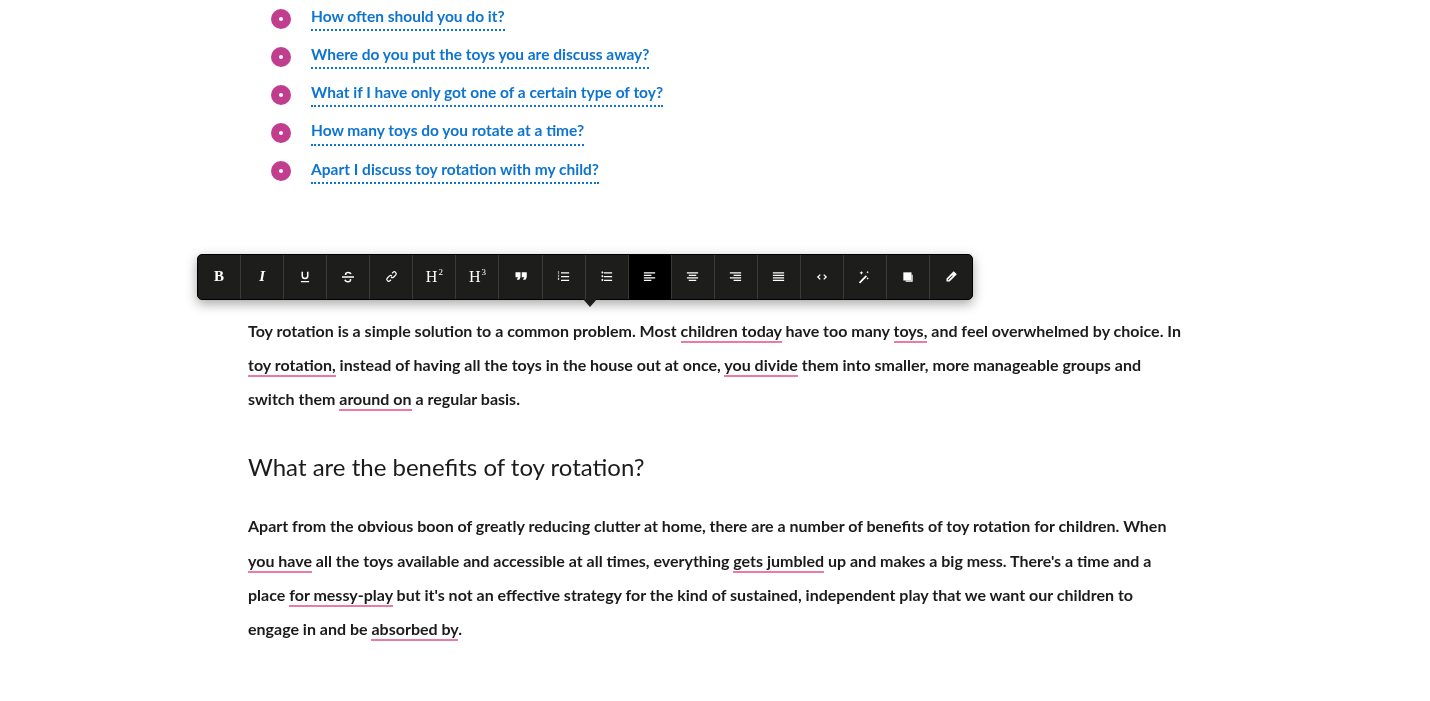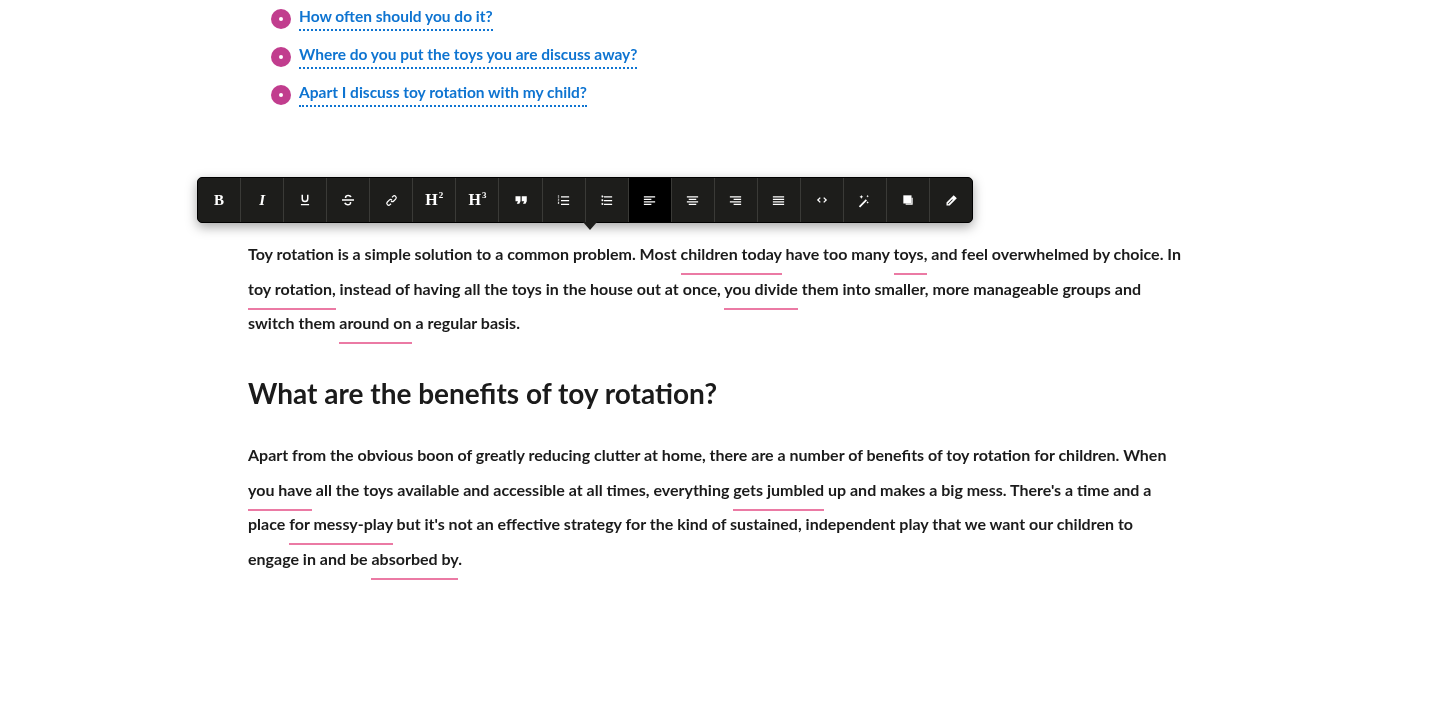--- a/index.html
+++ b/index.html
@@ -9,53 +9,61 @@
     --under:#eb7aa4;
     --tbbg:#1d1d1b;
     --tbhover:#2b2b29;
     --tbactive:#000;
     --tbborder:#3a3a37;
   }
   html,body{margin:0;padding:0;background:#fff;color:var(--text);font-family:Lato,"Helvetica Neue",Arial,sans-serif;}
   body{width:1430px;}
   .inner{width:934px;margin-left:248px;}
   .toc{margin-left:23px;padding-top:6px;}
-  .toc-row{display:flex;align-items:center;gap:8px;margin-bottom:13px;}
+  .toc-row{display:flex;align-items:center;gap:20px;margin-bottom:13px;}
   .bullet{flex:0 0 20px;width:20px;height:20px;border-radius:50%;background:var(--accent);position:relative;}
   .bullet::after{content:"";position:absolute;width:4px;height:4px;border-radius:50%;background:#fff;top:8px;left:8px;}
   .toc-link{color:var(--link);font-weight:700;font-size:15.5px;text-decoration:none;border-bottom:2px dotted var(--link);padding-bottom:3px;cursor:pointer;line-height:1.3;}
   .toolbar-wrap{margin-left:-51px;margin-top:70px;position:relative;width:776px;}
   .toolbar{display:flex;background:var(--tbbg);border:1px solid #000;border-radius:5px;height:44px;box-shadow:0 4px 12px rgba(0,0,0,.35);}
   .tbtn{width:42.6px;display:flex;align-items:center;justify-content:center;color:#fff;border-right:1px solid var(--tbborder);cursor:pointer;font-family:Georgia,"Times New Roman",serif;}
   .tbtn:last-child{border-right:none;}
   .tbtn.active{background:var(--tbactive);}
   .tbtn .lbl{font-size:15px;font-weight:700;}
   .tbtn .it{font-style:italic;font-family:Georgia,serif;}
-  .tbtn .h{font-family:Georgia,serif;font-weight:700;}
+  .tbtn .h{font-family:Georgia,serif;font-weight:400;}
   .tbtn .h sup{font-size:9px;margin-left:1px;vertical-align:top;position:relative;top:-1px;}
   .tbtn svg{fill:#fff;}
   .tri{position:absolute;top:45px;left:386px;width:0;height:0;border-left:7px solid transparent;border-right:7px solid transparent;border-top:8px solid #1d1d1b;}
   .article{font-size:16px;font-weight:700;color:var(--text);line-height:2.15;margin-top:14px;}
   .article p{margin:0 0 34px 0;}
-  .article h2{font-size:28px;font-weight:700;margin:28px 0 26px 0;line-height:1.35;}
-  .sp{border-bottom:2px solid var(--under);padding-bottom:10px;}
+  .article h2{font-size:24px;font-weight:400;margin:28px 0 26px 0;line-height:1.35;}
+  .sp{border-bottom:2px solid var(--under);padding-bottom:1px;}
 </style>
 </head>
 <body>
 
 <div class="inner">
 
   <div class="toc">
     <div class="toc-row">
       <span class="bullet"></span>
       <a class="toc-link">How often should you do it?</a>
     </div>
     <div class="toc-row">
       <span class="bullet"></span>
       <a class="toc-link">Where do you put the toys you are discuss away?</a>
+    </div>
+    <div class="toc-row">
+      <span class="bullet"></span>
+      <a class="toc-link">What if I have only got one of a certain type of toy?</a>
+    </div>
+    <div class="toc-row">
+      <span class="bullet"></span>
+      <a class="toc-link">How many toys do you rotate at a time?</a>
     </div>
     <div class="toc-row">
       <span class="bullet"></span>
       <a class="toc-link">Apart I discuss toy rotation with my child?</a>
     </div>
   </div>
 
   <div class="toolbar-wrap">
     <div class="toolbar">
       <div class="tbtn">

